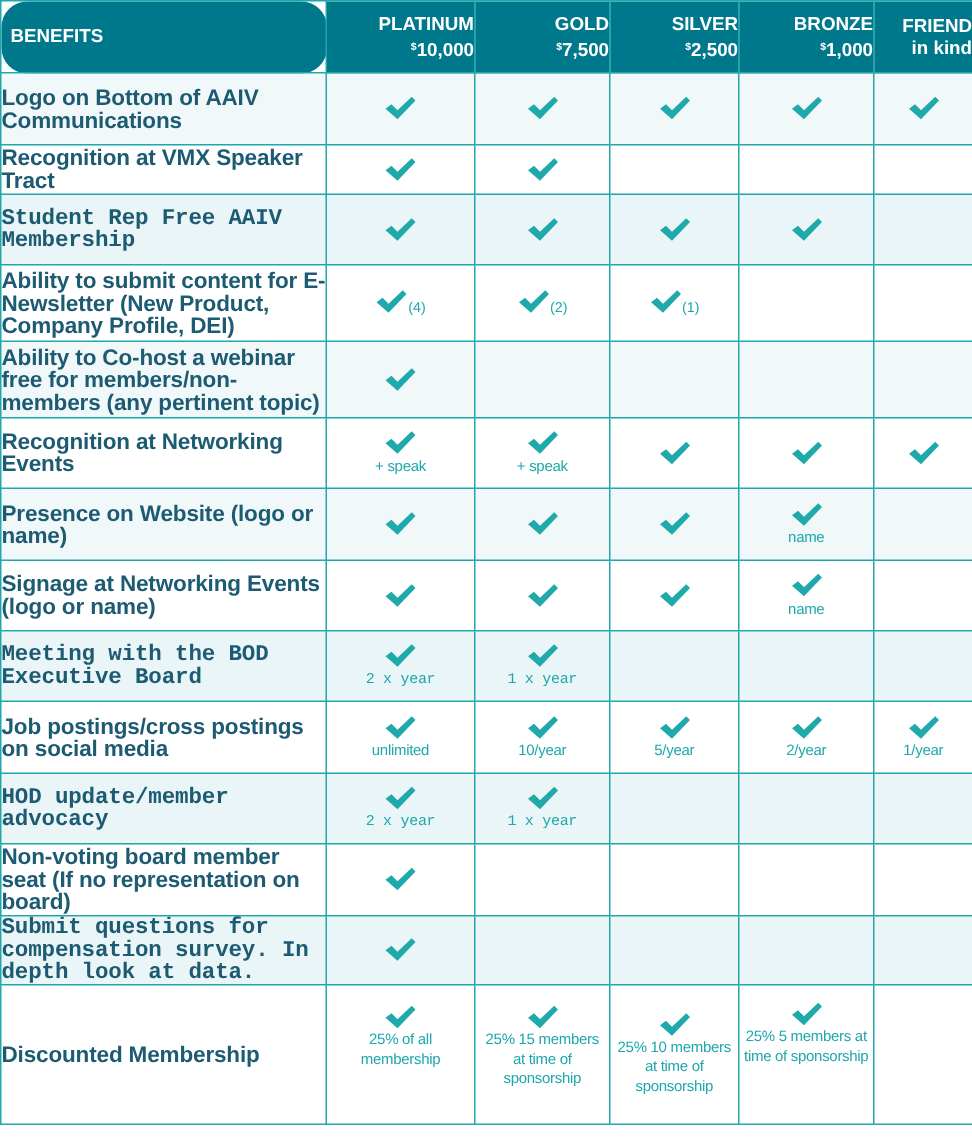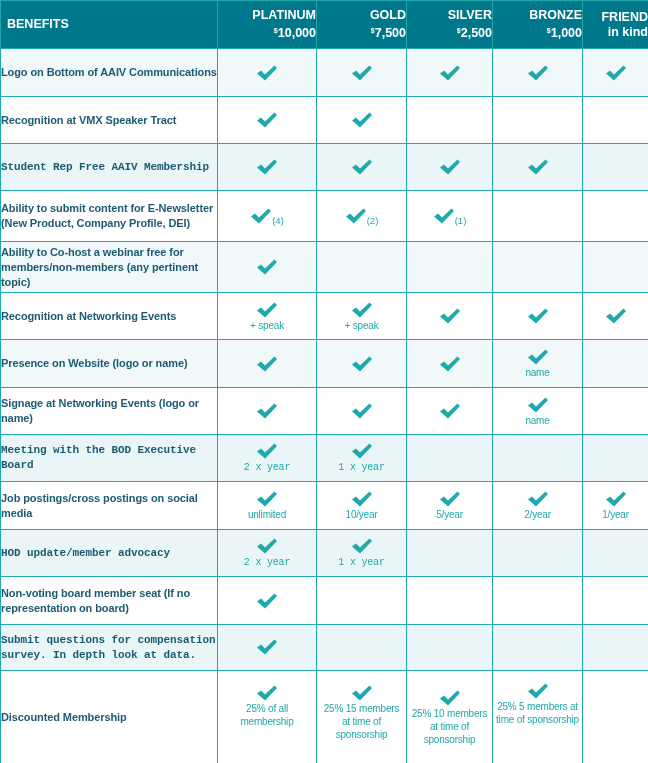--- a/index.html
+++ b/index.html
@@ -21,27 +21,28 @@
     font-weight: bold;
     height: 47px;
     text-align: right;
     font-size: 12.5px;
     line-height: 15px;
   }
   table.benefits thead th.benefits-head {
     text-align: left;
     padding-left: 6px;
     font-size: 12.5px;
+    border-radius: 17px;
   }
   .tier-price { font-size: 12.5px; }
   .tier-price sup { font-size: 7px; vertical-align: 4px; font-weight: bold; }
   td.label {
     color: #1d5b73;
     font-weight: bold;
-    font-size: 11px;
+    font-size: 15px;
     line-height: 15px;
     padding-left: 6px;
     padding-right: 2px;
     text-align: left;
     letter-spacing: -0.1px;
   }
   td.cell { text-align: center; }
   tr.shade-a td { background: #f0f8fa; }
   tr.shade-b td { background: #e9f5f6; font-family: Liberation Mono, monospace; }
   tr.plain td { background: #ffffff; }
@@ -114,21 +115,21 @@
         <td class="cell"><span class="check"><svg viewBox="0 0 22 18">
               <path d="M1 9.5 L5 6.5 L9 10.5 L18.5 1.5 L21 4 L9 16.5 Z" fill="#1fa9ab"></path>
             </svg></span></td>
         <td class="cell"><span class="check"><svg viewBox="0 0 22 18">
               <path d="M1 9.5 L5 6.5 L9 10.5 L18.5 1.5 L21 4 L9 16.5 Z" fill="#1fa9ab"></path>
             </svg></span></td>
         <td class="cell"><span class="check"><svg viewBox="0 0 22 18">
               <path d="M1 9.5 L5 6.5 L9 10.5 L18.5 1.5 L21 4 L9 16.5 Z" fill="#1fa9ab"></path>
             </svg></span></td>
       </tr>
-      <tr class="plain" style="height: 47px; padding-left: 20px;">
+      <tr class="plain" style="height: 33px; padding-left: 20px;">
         <td class="label">Recognition at VMX Speaker Tract</td>
         <td class="cell"><span class="check"><svg viewBox="0 0 22 18">
               <path d="M1 9.5 L5 6.5 L9 10.5 L18.5 1.5 L21 4 L9 16.5 Z" fill="#1fa9ab"></path>
             </svg></span></td>
         <td class="cell"><span class="check"><svg viewBox="0 0 22 18">
               <path d="M1 9.5 L5 6.5 L9 10.5 L18.5 1.5 L21 4 L9 16.5 Z" fill="#1fa9ab"></path>
             </svg></span></td>
         <td class="cell"></td>
         <td class="cell"></td>
         <td class="cell"></td>

